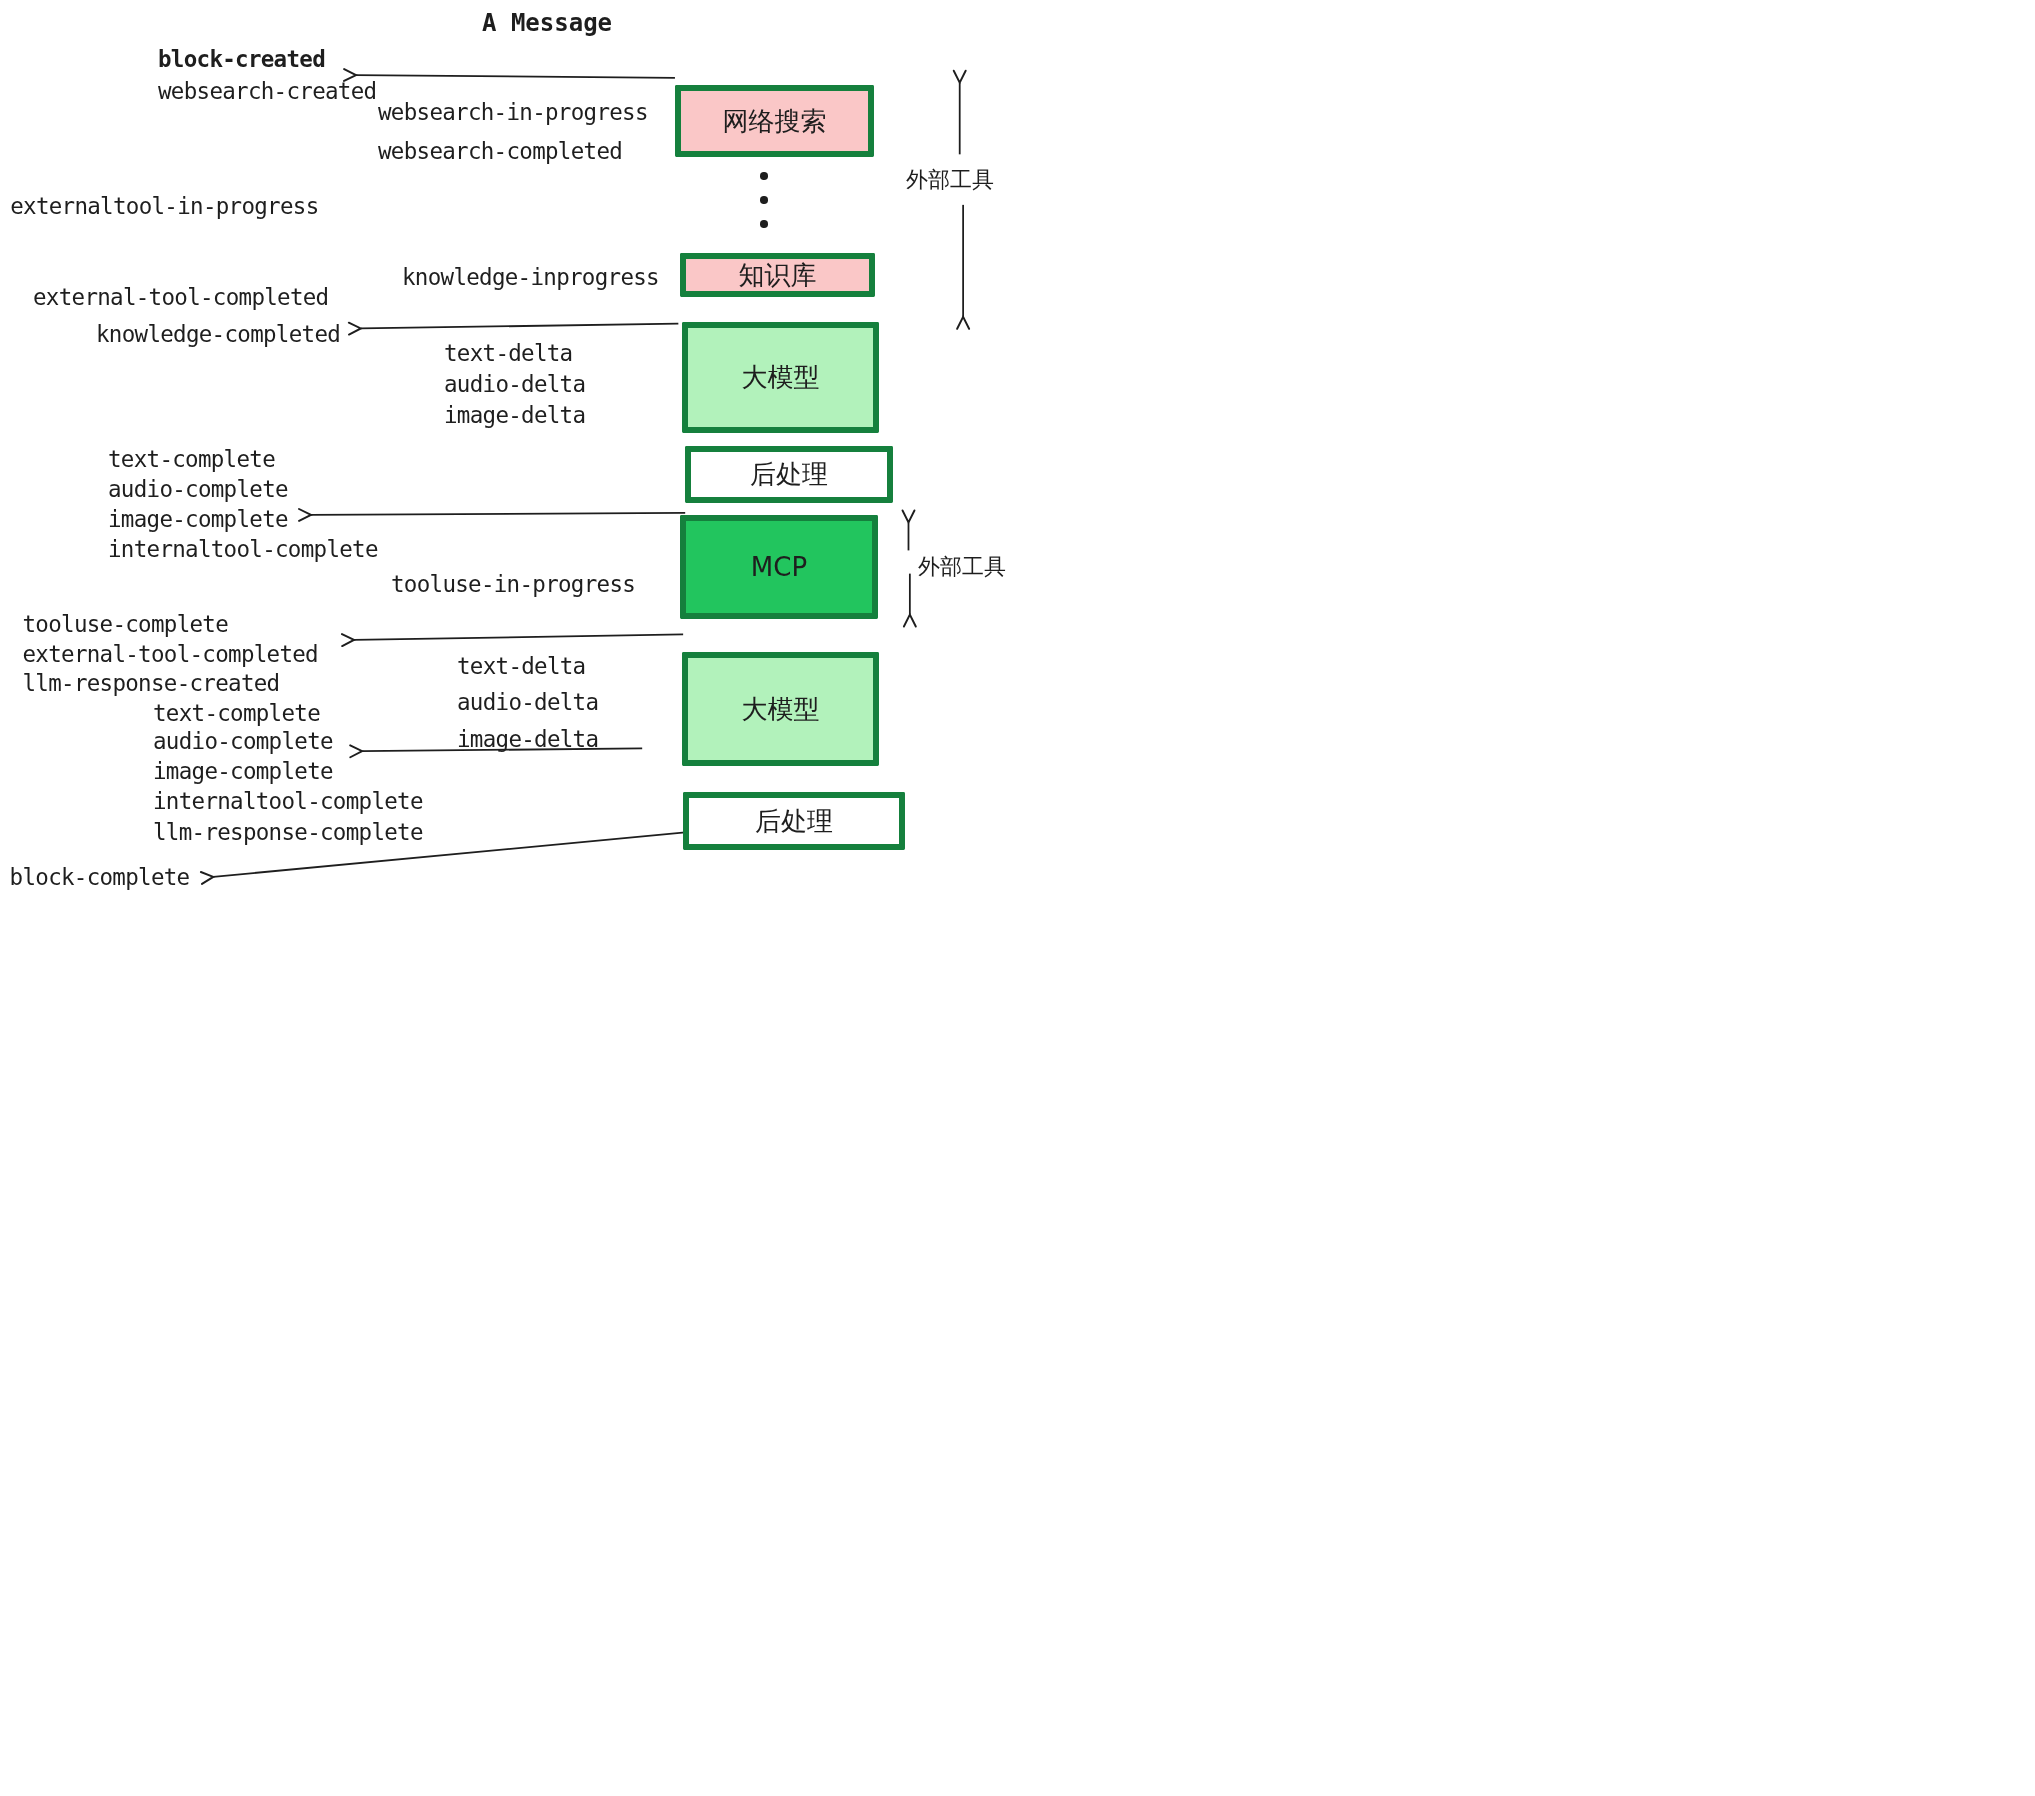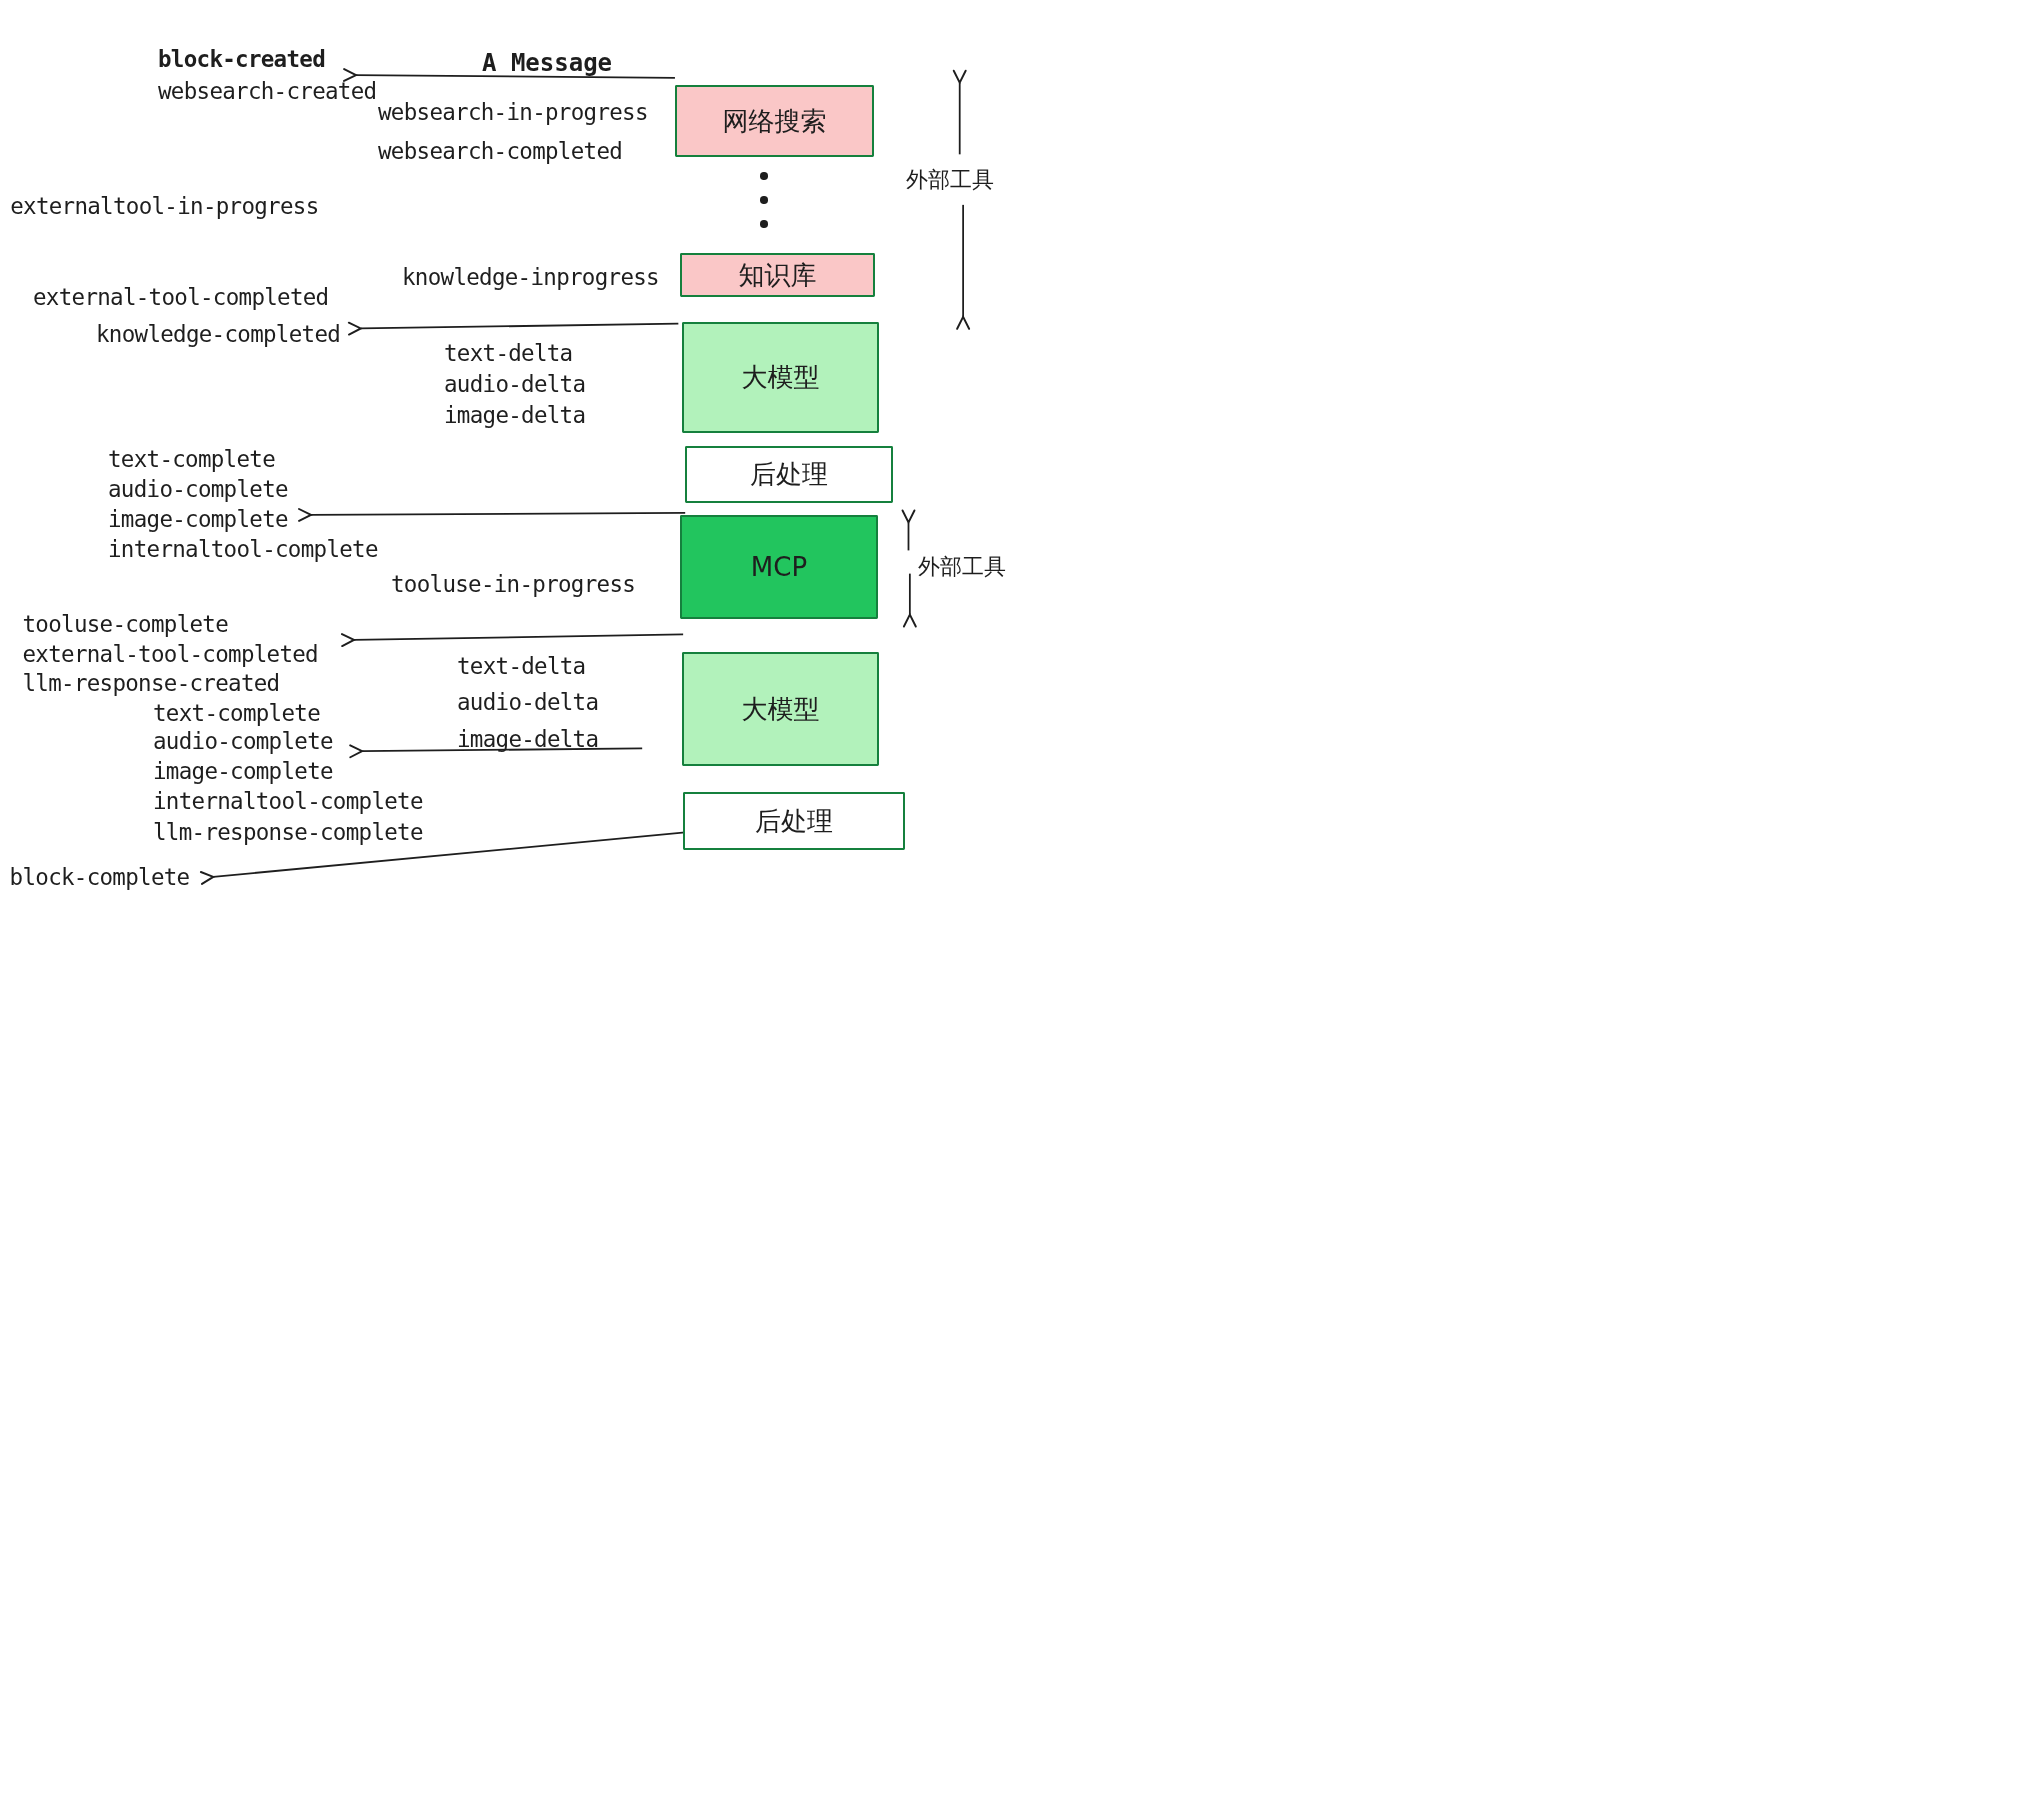--- a/index.html
+++ b/index.html
@@ -16,25 +16,24 @@
     font-size:22.5px;
     line-height:29px;
     white-space:nowrap;
     letter-spacing:-0.7px;
   }
   .title{
     position:absolute;
     font-size:24px;
     font-weight:bold;
     white-space:nowrap;
-    margin-top:40px;
   }
   .bx{
     position:absolute;
-    border:2px solid #15803d;
+    border:6px solid #15803d;
     border-radius:1.4px;
     display:flex;
     align-items:center;
     justify-content:center;
     font-family:"DejaVu Sans","Liberation Sans",sans-serif;
     font-size:26px;
     box-sizing:border-box;
     background:#ffffff;
   }
   .side-label{

